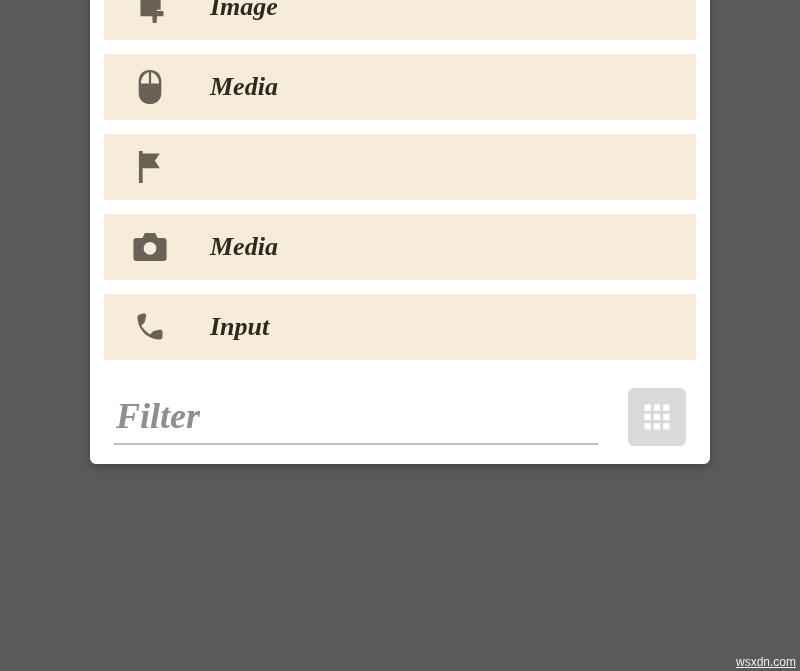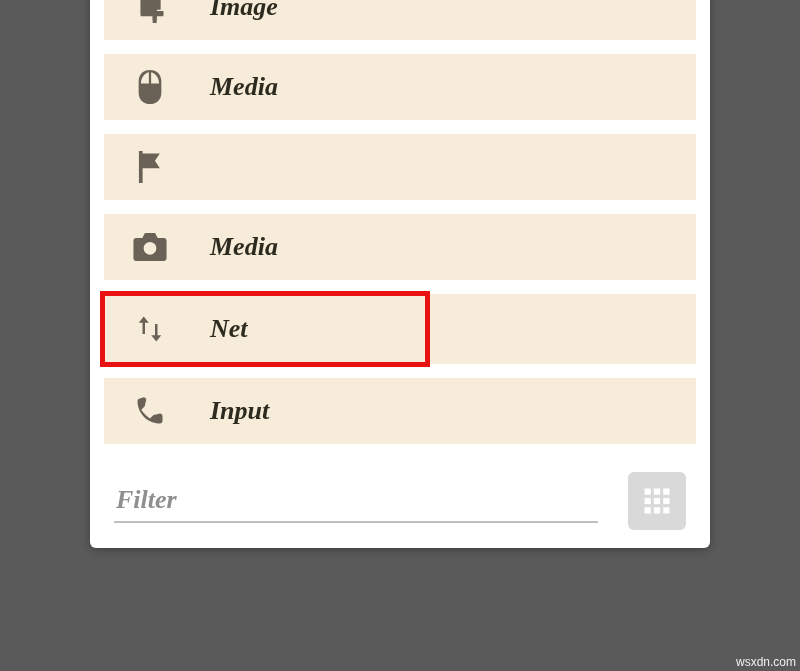--- a/index.html
+++ b/index.html
@@ -67,21 +67,21 @@
       justify-content: space-between;
       margin-top: 28px;
       padding: 0 10px;
     }
     .filter-input {
       flex: 1;
       border: none;
       border-bottom: 2px solid #bfbfbf;
       font-style: italic;
       font-weight: bold;
-      font-size: 26px;
+      font-size: 36px;
       color: #404040;
       padding: 6px 2px;
       outline: none;
       background: transparent;
       margin-right: 30px;
       font-family: inherit;
     }
     .filter-input::placeholder {
       color: #8f8f8f;
     }
@@ -94,20 +94,21 @@
       align-items: center;
       justify-content: center;
     }
     .watermark {
       position: fixed;
       bottom: 2px;
       right: 4px;
       font-family: Arial, sans-serif;
       font-size: 12px;
       color: #efefef;
+      text-decoration: underline;
     }
     svg { display: block; }
   </style>
 </head>
 <body>
 
 <div class="panel">
 
   <div class="category-item">
     <span class="icon-slot">
@@ -140,29 +141,20 @@
 
   <div class="category-item">
     <span class="icon-slot">
       <svg width="34" height="28" viewBox="0 0 26 22" fill="#6b6257">
         <path d="M9 0h8l2 4h5c1 0 2 1 2 2v14c0 1-1 2-2 2H2c-1 0-2-1-2-2V6c0-1 1-2 2-2h5z M13 7a5 5 0 1 0 0 10 5 5 0 0 0 0-10z"></path>
       </svg>
     </span>
     <span class="item-label">Media</span>
   </div>
 
-  <div class="category-item highlighted">
-    <div class="highlight-box"></div>
-    <span class="icon-slot">
-      <svg width="30" height="30" viewBox="0 0 24 24" fill="#6b6257">
-        <path d="M7 2l4 5H8v9H6V7H3z M17 22l-4-5h3V8h2v9h3z"></path>
-      </svg>
-    </span>
-    <span class="item-label">Net</span>
-  </div>
 
   <div class="category-item">
     <span class="icon-slot">
       <svg width="30" height="30" viewBox="0 0 24 24" fill="#6b6257">
         <path d="M4 2c-1 0-2 1-2 2 0 10 8 18 18 18 1 0 2-1 2-2v-4c0-1-1-2-2-2l-4 1c-1 0-1 0-2 1l-2 2c-3-2-5-4-7-7l2-2c1-1 1-1 1-2l1-4c0-1-1-2-2-2z"></path>
       </svg>
     </span>
     <span class="item-label">Input</span>
   </div>
 

